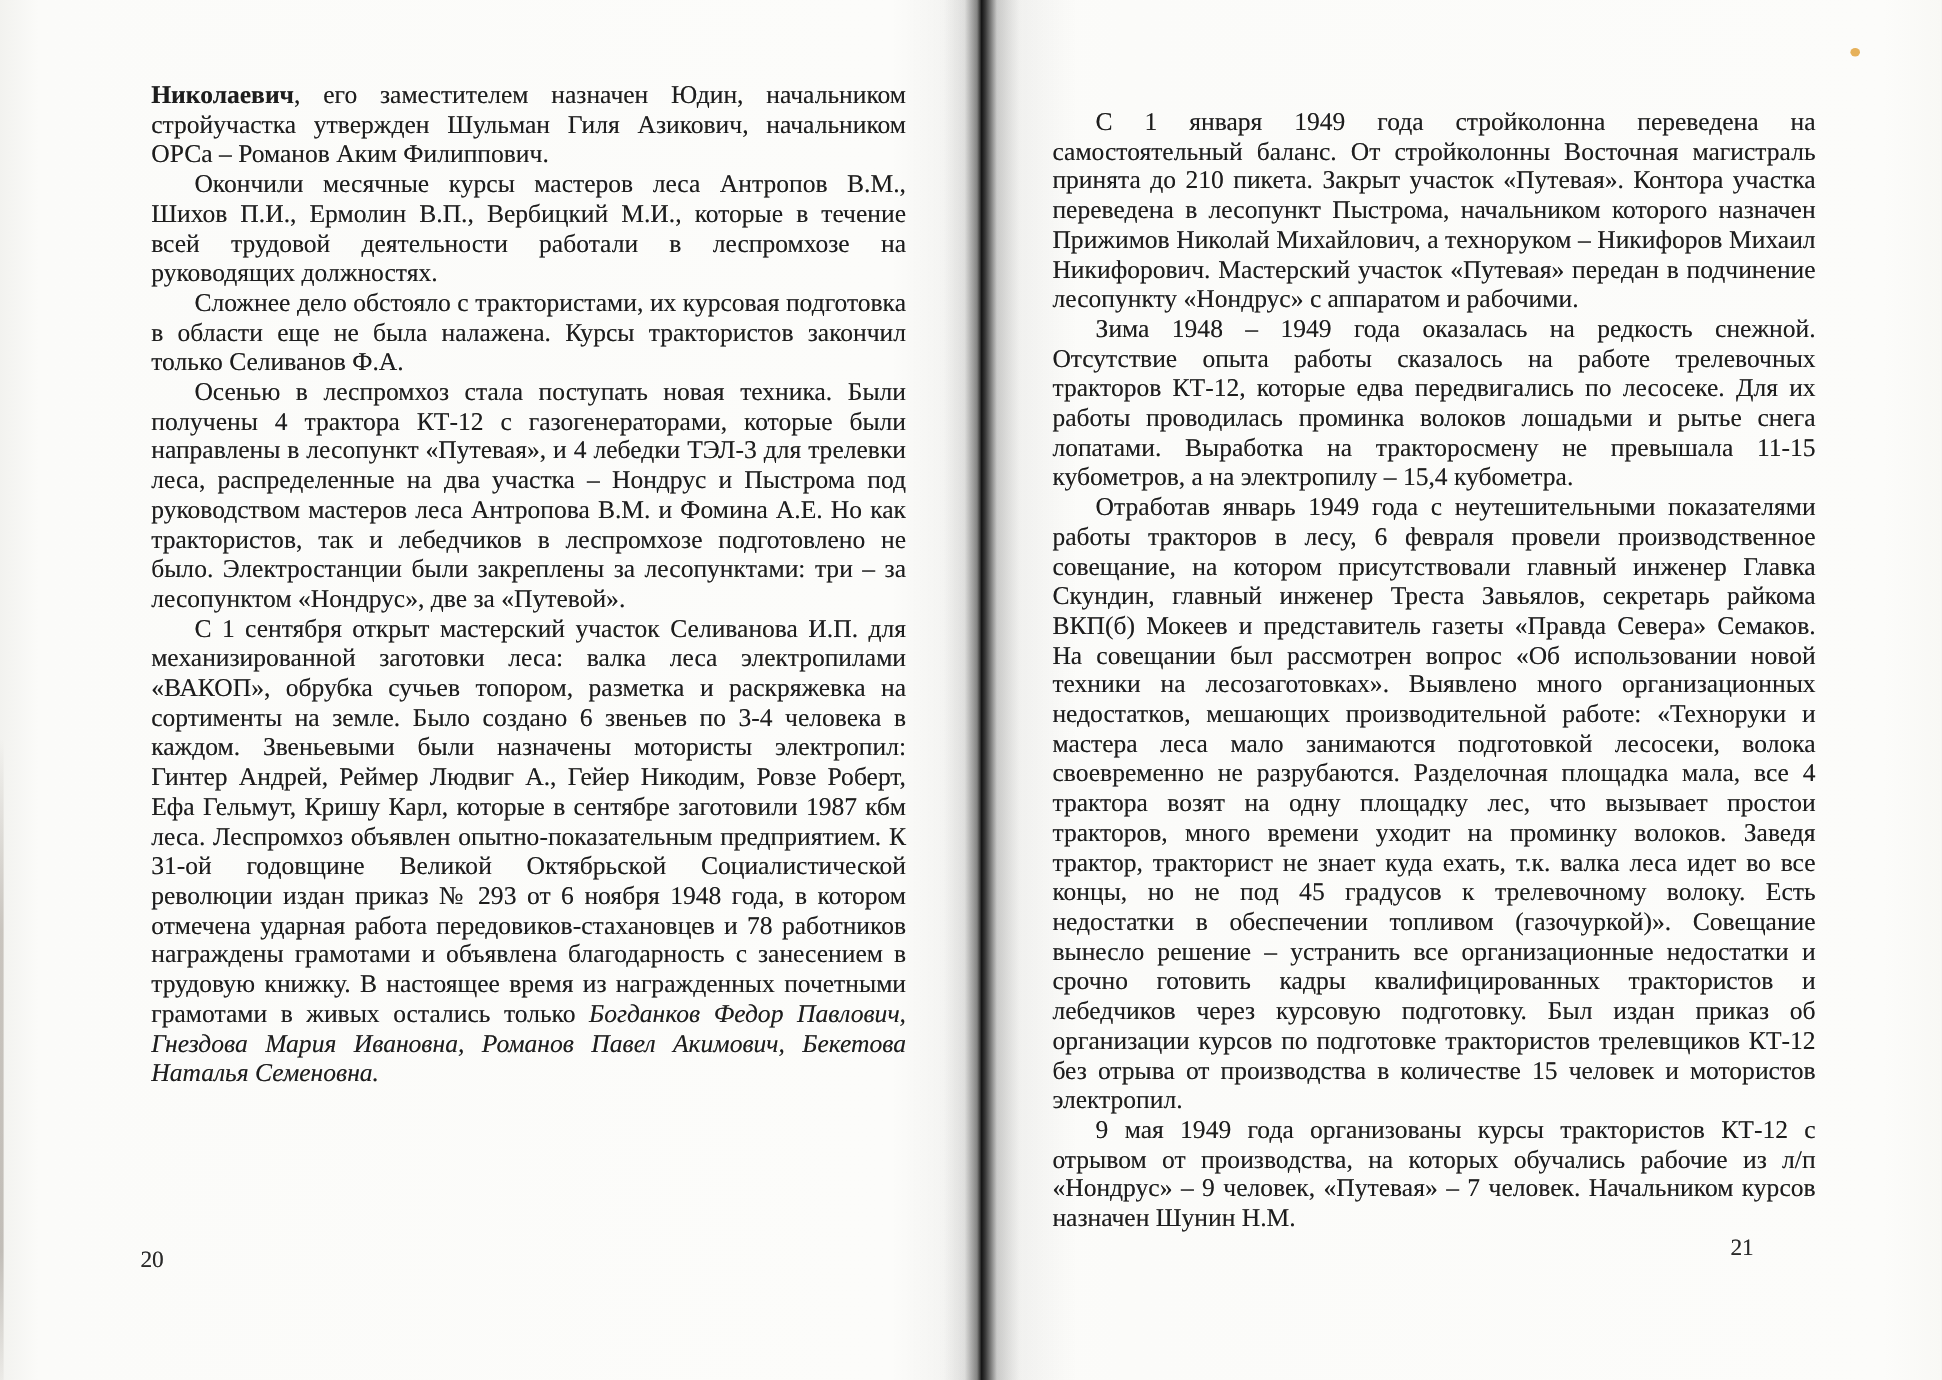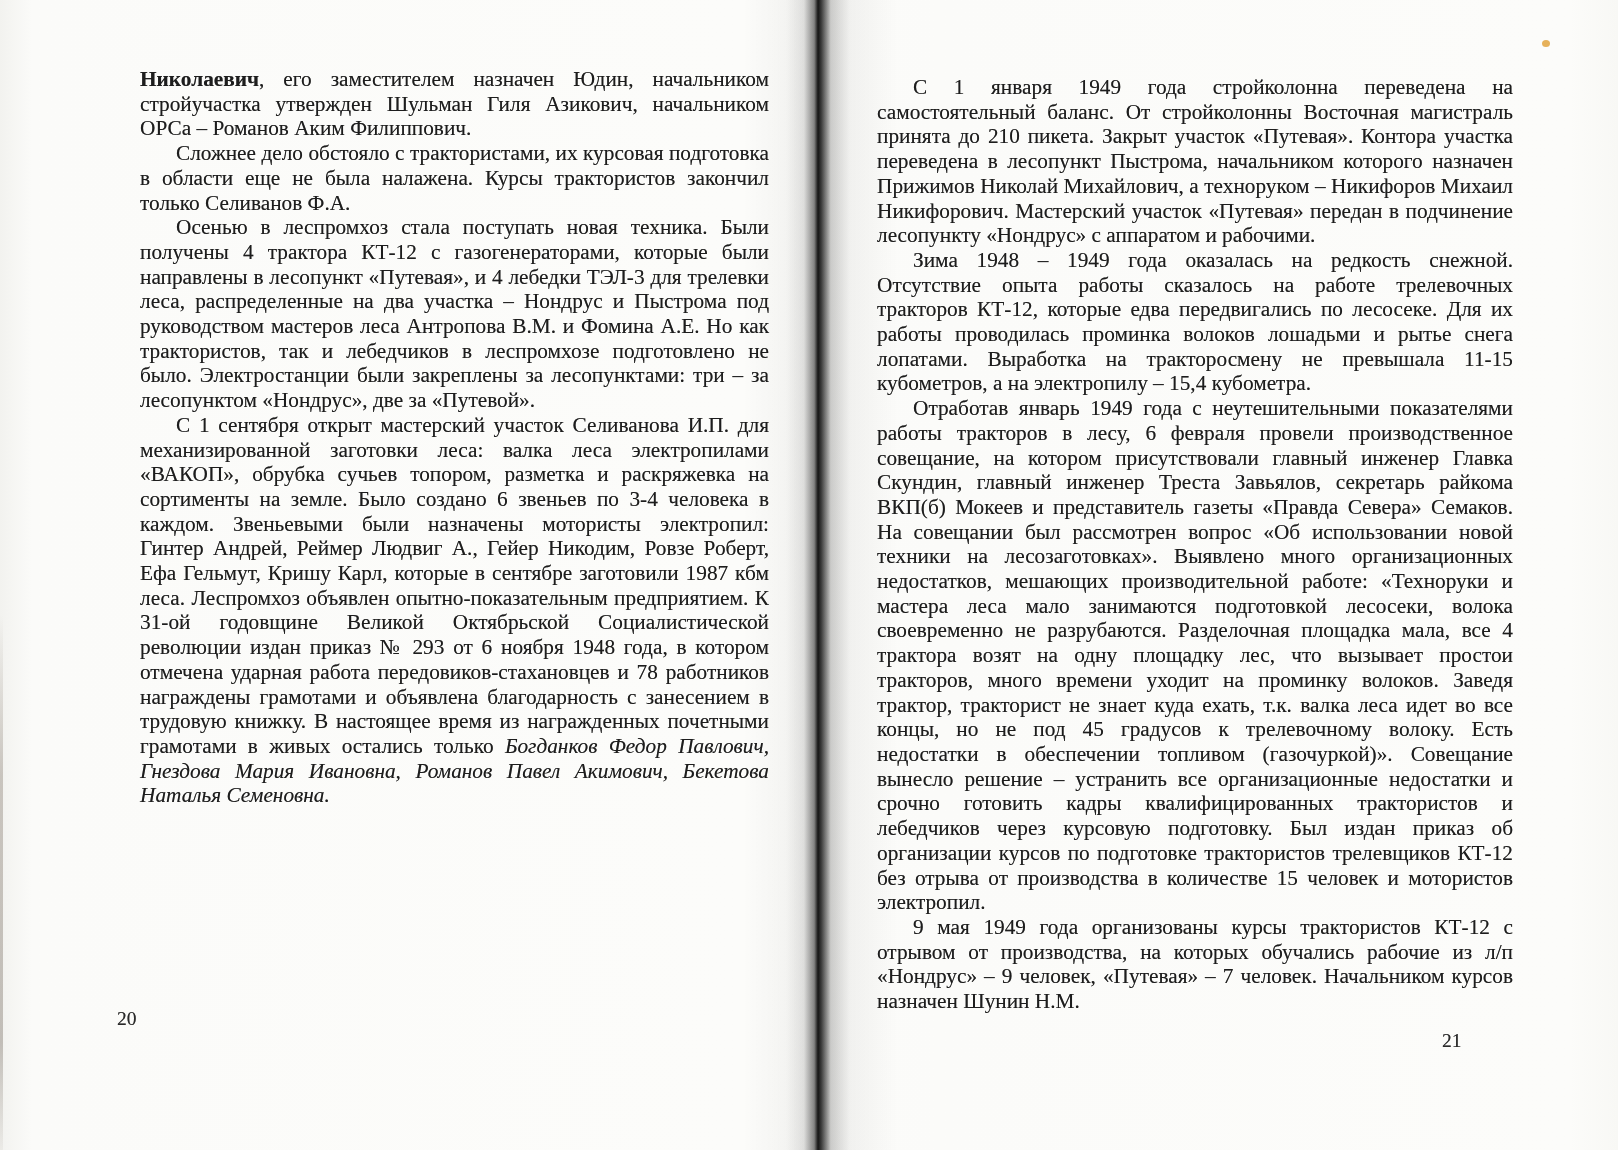--- a/index.html
+++ b/index.html
@@ -28,51 +28,52 @@
       rgba(28,28,28,0.85) 55%,
       rgba(90,90,90,0.22) 70%,
       rgba(100,100,100,0) 100%);
   }
   .textblock{
     position:absolute;
     font-size:21.3px;line-height:24.7px;
     color:#1d1d1d;text-align:justify;
     text-shadow:0 0 0.4px rgba(20,20,20,0.5);
   }
-  .left-text{left:126px;top:67px;width:629px;margin-left:14px;}
-  .right-text{left:877px;top:75px;width:636px;}
+  .left-text{left:126px;top:67px;width:629px;}
+  .right-text{left:877px;top:89px;width:636px;}
   p.para{margin:0;text-indent:36px;}
   p.noindent{text-indent:0;}
   .b{font-weight:bold;}
   .i{font-style:italic;}
   .pagenum{
     position:absolute;font-size:19.5px;color:#2a2a2a;
     text-shadow:0 0 0.4px rgba(20,20,20,0.5);
   }
-  .pagenum-left{left:117px;top:1008px;}
+  .pagenum-left{left:117px;top:1040px;}
   .pagenum-right{left:1442px;top:1030px;}
   .speck{
     position:absolute;left:1542px;top:40px;width:8px;height:7px;
     background:#e3a43f;border-radius:50%;opacity:0.85;filter:blur(0.4px);
   }
   .edge-line{
     position:absolute;left:0;top:615px;width:3px;height:535px;
     background:linear-gradient(180deg,rgba(150,140,130,0),rgba(150,140,130,0.45) 30%,rgba(120,110,100,0.4) 80%,rgba(150,140,130,0.08));
   }
 </style>
 </head>
 <body>
 
 <div class="spread">
 
   <div class="binding-soft"></div>
   <div class="binding"></div>
 
   <div class="textblock left-text">
       <p class="para noindent"><span class="b">Николаевич</span><span>, его заместителем назначен Юдин, начальником стройучастка утвержден Шульман Гиля Азикович, начальником ОРСа – Романов Аким Филиппович.</span></p>
+      <p class="para"><span>Окончили месячные курсы мастеров леса Антропов В.М., Шихов П.И., Ермолин В.П., Вербицкий М.И., которые в течение всей трудовой деятельности работали в леспромхозе на руководящих должностях.</span></p>
       <p class="para"><span>Сложнее дело обстояло с трактористами, их курсовая подготовка в области еще не была налажена. Курсы трактористов закончил только Селиванов Ф.А.</span></p>
       <p class="para"><span>Осенью в леспромхоз стала поступать новая техника. Были получены 4 трактора КТ-12 с газогенераторами, которые были направлены в лесопункт «Путевая», и 4 лебедки ТЭЛ-3 для трелевки леса, распределенные на два участка – Нондрус и Пыстрома под руководством мастеров леса Антропова В.М. и Фомина А.Е. Но как трактористов, так и лебедчиков в леспромхозе подготовлено не было. Электростанции были закреплены за лесопунктами: три – за лесопунктом «Нондрус», две за «Путевой».</span></p>
       <p class="para"><span>С 1 сентября открыт мастерский участок Селиванова И.П. для механизированной заготовки леса: валка леса электропилами «ВАКОП», обрубка сучьев топором, разметка и раскряжевка на сортименты на земле. Было создано 6 звеньев по 3-4 человека в каждом. Звеньевыми были назначены мотористы электропил: Гинтер Андрей, Реймер Людвиг А., Гейер Никодим, Ровзе Роберт, Ефа Гельмут, Кришу Карл, которые в сентябре заготовили 1987 кбм леса. Леспромхоз объявлен опытно-показательным предприятием. К 31-ой годовщине Великой Октябрьской Социалистической революции издан приказ № 293 от 6 ноября 1948 года, в котором отмечена ударная работа передовиков-стахановцев и 78 работников награждены грамотами и объявлена благодарность с занесением в трудовую книжку. В настоящее время из награжденных почетными грамотами в живых остались только </span><span class="i">Богданков Федор Павлович, Гнездова Мария Ивановна, Романов Павел Акимович, Бекетова Наталья Семеновна.</span></p>
     </div>
 
   <div class="textblock right-text">
       <p class="para"><span>С 1 января 1949 года стройколонна переведена на самостоятельный баланс. От стройколонны Восточная магистраль принята до 210 пикета. Закрыт участок «Путевая». Контора участка переведена в лесопункт Пыстрома, начальником которого назначен Прижимов Николай Михайлович, а техноруком – Никифоров Михаил Никифорович. Мастерский участок «Путевая» передан в подчинение лесопункту «Нондрус» с аппаратом и рабочими.</span></p>
       <p class="para"><span>Зима 1948 – 1949 года оказалась на редкость снежной. Отсутствие опыта работы сказалось на работе трелевочных тракторов КТ-12, которые едва передвигались по лесосеке. Для их работы проводилась проминка волоков лошадьми и рытье снега лопатами. Выработка на тракторосмену не превышала 11-15 кубометров, а на электропилу – 15,4 кубометра.</span></p>
       <p class="para"><span>Отработав январь 1949 года с неутешительными показателями работы тракторов в лесу, 6 февраля провели производственное совещание, на котором присутствовали главный инженер Главка Скундин, главный инженер Треста Завьялов, секретарь райкома ВКП(б) Мокеев и представитель газеты «Правда Севера» Семаков. На совещании был рассмотрен вопрос «Об использовании новой техники на лесозаготовках». Выявлено много организационных недостатков, мешающих производительной работе: «Техноруки и мастера леса мало занимаются подготовкой лесосеки, волока своевременно не разрубаются. Разделочная площадка мала, все 4 трактора возят на одну площадку лес, что вызывает простои тракторов, много времени уходит на проминку волоков. Заведя трактор, тракторист не знает куда ехать, т.к. валка леса идет во все концы, но не под 45 градусов к трелевочному волоку. Есть недостатки в обеспечении топливом (газочуркой)». Совещание вынесло решение – устранить все организационные недостатки и срочно готовить кадры квалифицированных трактористов и лебедчиков через курсовую подготовку. Был издан приказ об организации курсов по подготовке трактористов трелевщиков КТ-12 без отрыва от производства в количестве 15 человек и мотористов электропил.</span></p>
       <p class="para"><span>9 мая 1949 года организованы курсы трактористов КТ-12 с отрывом от производства, на которых обучались рабочие из л/п «Нондрус» – 9 человек, «Путевая» – 7 человек. Начальником курсов назначен Шунин Н.М.</span></p>

